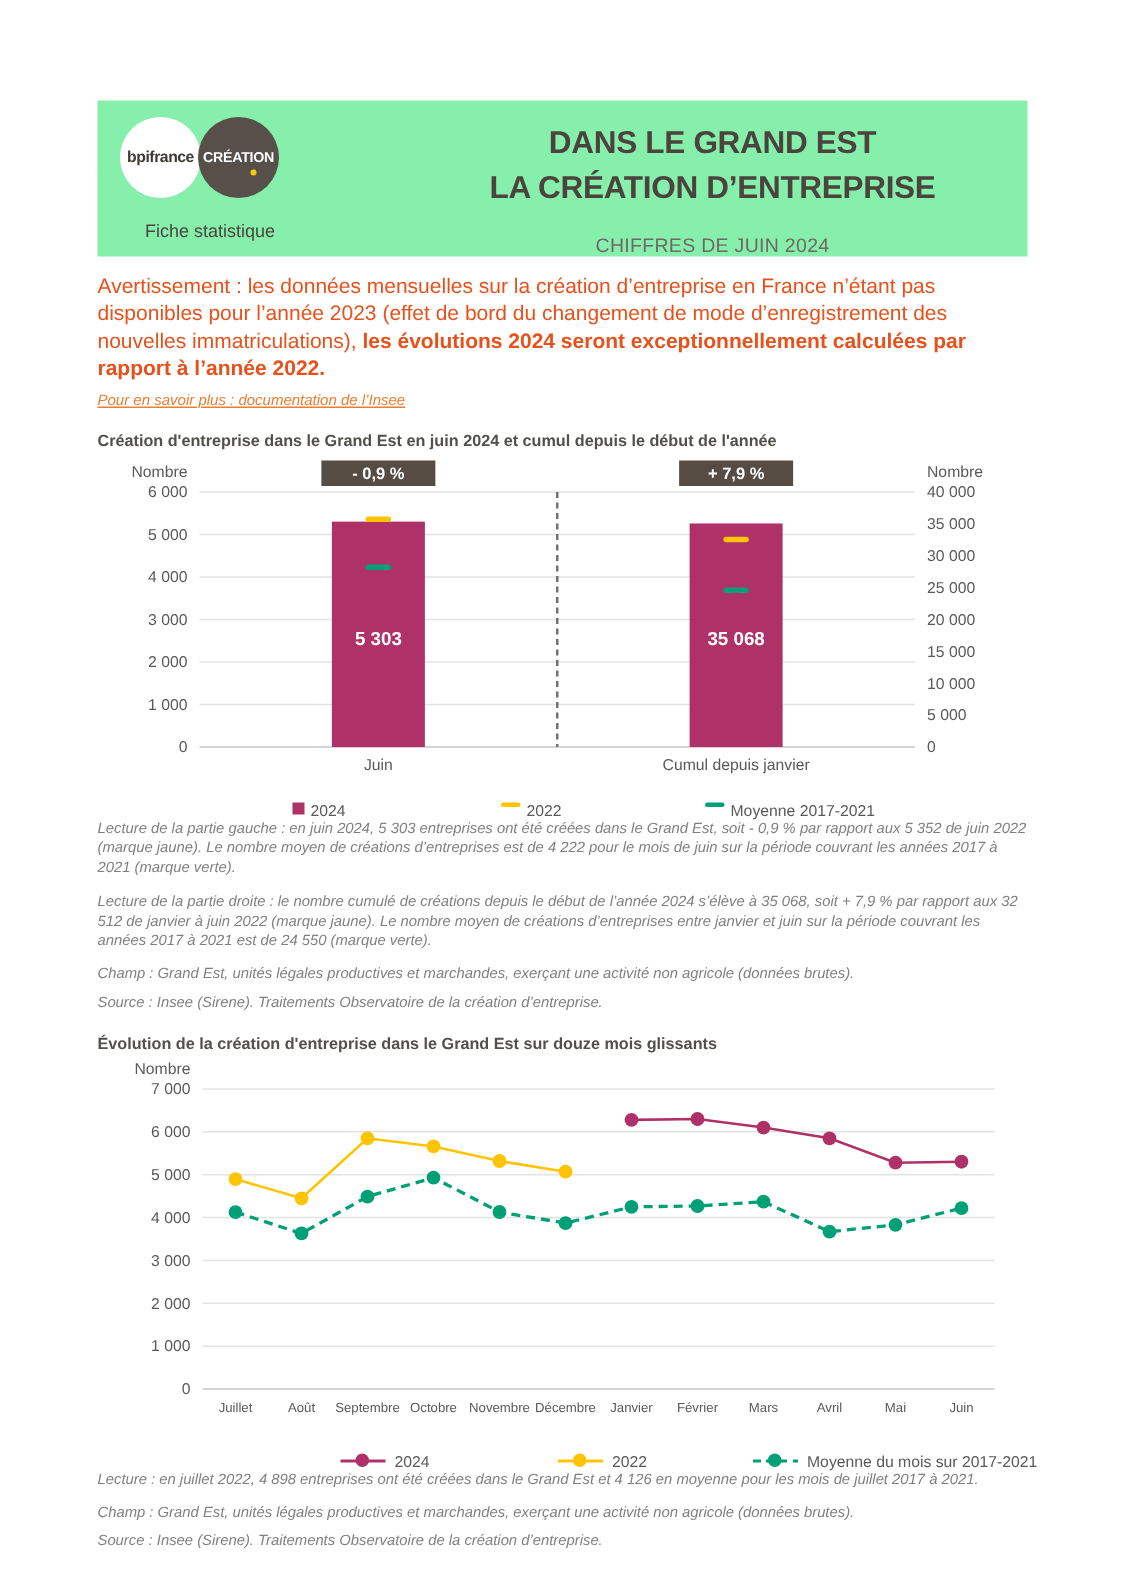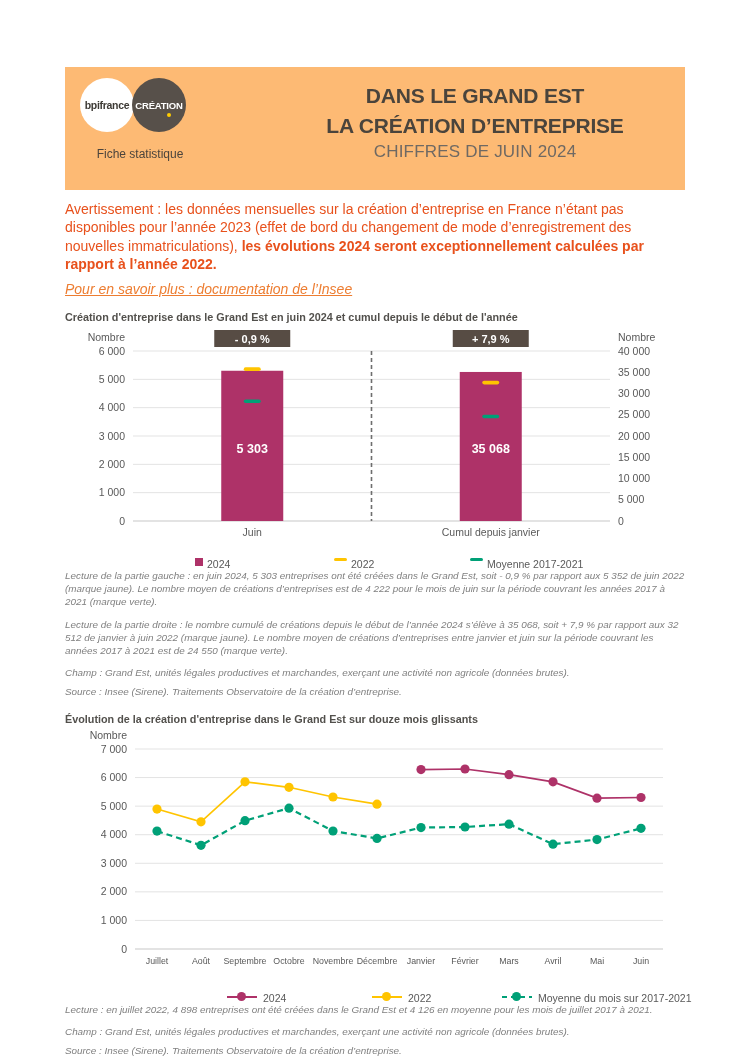--- a/index.html
+++ b/index.html
@@ -1,38 +1,38 @@
 <!DOCTYPE html>
 <html><head>
 <meta charset="utf-8">
 <style>
   html,body{margin:0;padding:0;width:750px;height:1061px;overflow:hidden;background:#fff;
     font-family:"Liberation Sans",sans-serif;-webkit-font-smoothing:antialiased;}
   .page{position:relative;width:750px;height:1061px;}
   .content{margin:0 65px;width:620px;}
 
   
-  .band{margin-top:67px;height:123px;background:#fdba74;display:flex;align-items:stretch;}
+  .band{margin-top:67px;height:104px;background:#86efac;display:flex;align-items:stretch;}
   .logos{width:200px;position:relative;}
   .circle{position:absolute;border-radius:50%;display:flex;align-items:center;justify-content:center;}
   .circle.white{left:15px;top:11px;width:54px;height:54px;background:#fff;}
   .circle.dark{left:67px;top:11px;width:54px;height:54px;background:#57504A;}
   .bpif-txt{font-weight:bold;font-size:10.5px;color:#3d3a35;letter-spacing:-0.3px;}
   .crea-txt{font-weight:bold;font-size:9.5px;color:#fff;letter-spacing:-0.2px;}
   .crea-dot{position:absolute;left:35px;top:35px;width:4px;height:4px;border-radius:50%;background:#FFCC00;}
   .fiche{position:absolute;left:0;top:80px;width:150px;text-align:center;font-weight:normal;
     font-size:12px;color:#4B443C;}
   .titles{flex:1;text-align:center;padding-top:14px;}
   .title-line{font-weight:bold;font-size:21px;line-height:1.45;color:#4A443C;letter-spacing:-0.2px;}
-  .subtitle{font-size:17px;color:#6F6963;margin-top:0;letter-spacing:0.2px;}
+  .subtitle{font-size:13px;color:#6F6963;margin-top:14px;letter-spacing:0.2px;}
 
   
   .warning{margin-top:10px;font-size:14px;color:#E8511C;line-height:1.32;}
   .warning b{font-weight:bold;}
-  .insee-link{margin-top:7px;font-size:14px;font-style:italic;color:#ED7D31;
+  .insee-link{margin-top:7px;font-size:10px;font-style:italic;color:#ED7D31;
     text-decoration:underline;display:inline-block;cursor:pointer;}
 
   
   .chart-title{margin-top:13px;font-size:10.8px;font-weight:bold;color:#52504C;}
   svg text{font-family:"Liberation Sans",sans-serif;}
   .legend-row{position:relative;height:16px;font-size:10.5px;color:#595959;}
   .legend-item{position:absolute;top:17px;display:flex;align-items:flex-start;white-space:nowrap;padding-left:12px;}
   .sw-square{width:8px;height:8px;margin-right:4px;display:inline-block;}
   .sw-dash{width:13px;height:3px;border-radius:2px;margin-right:4px;display:inline-block;}
   .sw-linedot{position:relative;width:30px;height:10px;margin-right:6px;display:inline-block;}

